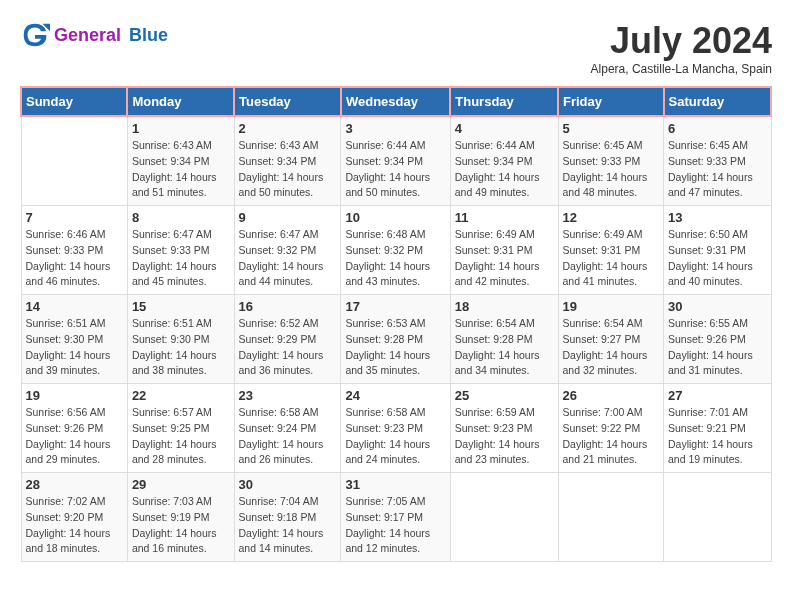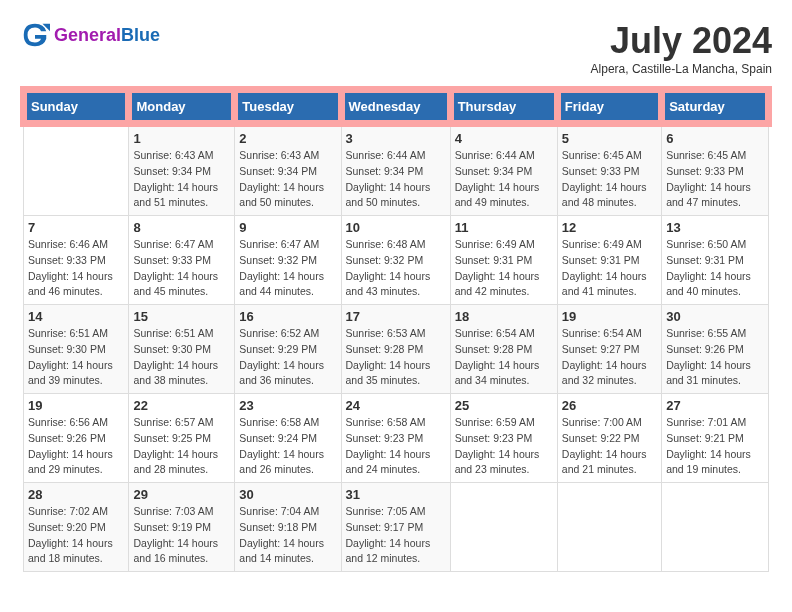--- a/index.html
+++ b/index.html
@@ -24,20 +24,21 @@
     .logo-text-general {
       font-size: 18px;
       font-weight: bold;
       color: #a21caf;
       text-align: right;
     }
     .logo-text-blue {
       font-size: 18px;
       font-weight: bold;
       color: #1a6bb5;
+      padding-left: 8px;
     }
     .logo-icon {
       width: 30px;
       height: 30px;
     }
     .title-block {
       text-align: right;
     }
     .main-title {
       font-size: 36px;
@@ -53,21 +54,21 @@
       border-collapse: collapse;
       font-size: 11px;
     }
     thead tr th {
       background-color: #2b6cb0;
       color: #fff;
       padding: 6px 4px;
       text-align: left;
       font-size: 13px;
       font-weight: bold;
-      border: 7px solid #fca5a5;
+      border: 2px solid #fca5a5;
     }
     tbody tr td {
       border: 1px solid #ddd;
       padding: 4px;
       vertical-align: top;
       width: 113px;
     }
     tbody tr:nth-child(odd) td {
       background-color: #f9f9f9;
     }

